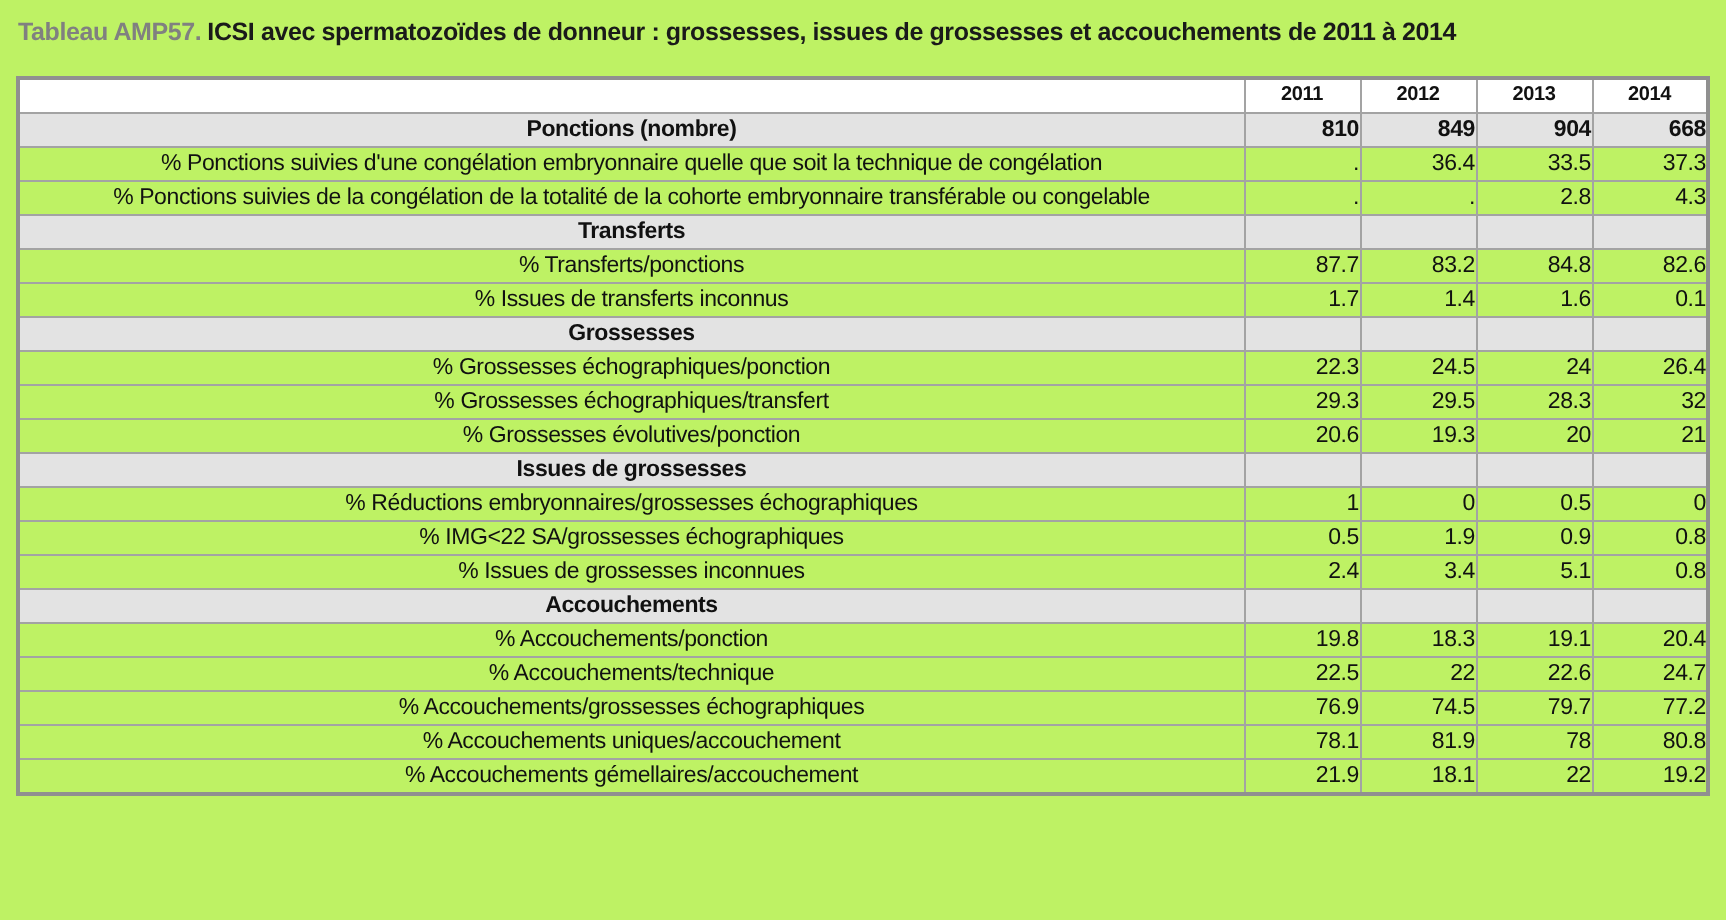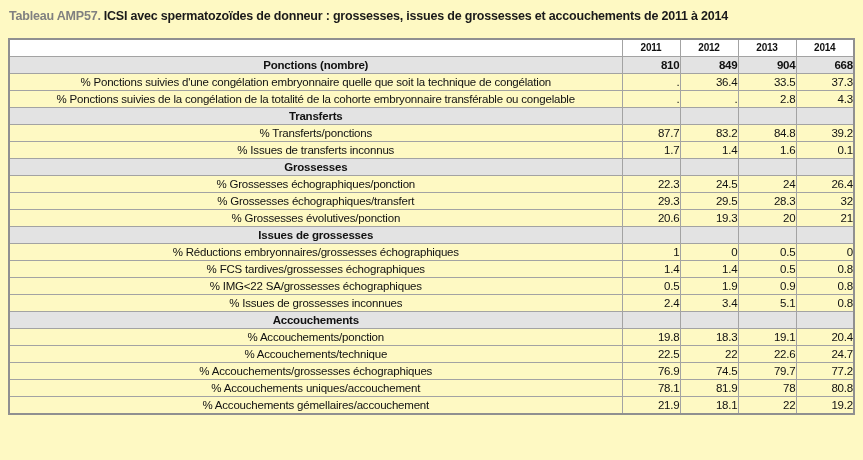--- a/index.html
+++ b/index.html
@@ -5,21 +5,21 @@
   html, body {
     margin: 0;
     padding: 0;
     background: #ffffff;
     font-family: "Liberation Sans", sans-serif;
   }
   .page {
     position: relative;
     width: 863px;
     height: 460px;
-    background: #fef9c3;
+    background: #bef264;
     overflow: hidden;
   }
   .title {
     position: absolute;
     left: 9px;
     top: 9px;
     font-size: 12.5px;
     font-weight: bold;
     letter-spacing: -0.2px;
     color: #1a1a1a;
@@ -129,21 +129,21 @@
           <td class="value"></td>
           <td class="value"></td>
           <td class="value"></td>
           <td class="value"></td>
         </tr>
         <tr class="data">
           <td class="label">% Transferts/ponctions</td>
           <td class="value">87.7</td>
           <td class="value">83.2</td>
           <td class="value">84.8</td>
-          <td class="value">39.2</td>
+          <td class="value">82.6</td>
         </tr>
         <tr class="data">
           <td class="label">% Issues de transferts inconnus</td>
           <td class="value">1.7</td>
           <td class="value">1.4</td>
           <td class="value">1.6</td>
           <td class="value">0.1</td>
         </tr>
         <tr class="section">
           <td class="label">Grossesses</td>
@@ -181,27 +181,20 @@
           <td class="value"></td>
         </tr>
         <tr class="data">
           <td class="label">% Réductions embryonnaires/grossesses échographiques</td>
           <td class="value">1</td>
           <td class="value">0</td>
           <td class="value">0.5</td>
           <td class="value">0</td>
         </tr>
         <tr class="data">
-          <td class="label">% FCS tardives/grossesses échographiques</td>
-          <td class="value">1.4</td>
-          <td class="value">1.4</td>
-          <td class="value">0.5</td>
-          <td class="value">0.8</td>
-        </tr>
-        <tr class="data">
           <td class="label">% IMG&lt;22 SA/grossesses échographiques</td>
           <td class="value">0.5</td>
           <td class="value">1.9</td>
           <td class="value">0.9</td>
           <td class="value">0.8</td>
         </tr>
         <tr class="data">
           <td class="label">% Issues de grossesses inconnues</td>
           <td class="value">2.4</td>
           <td class="value">3.4</td>

